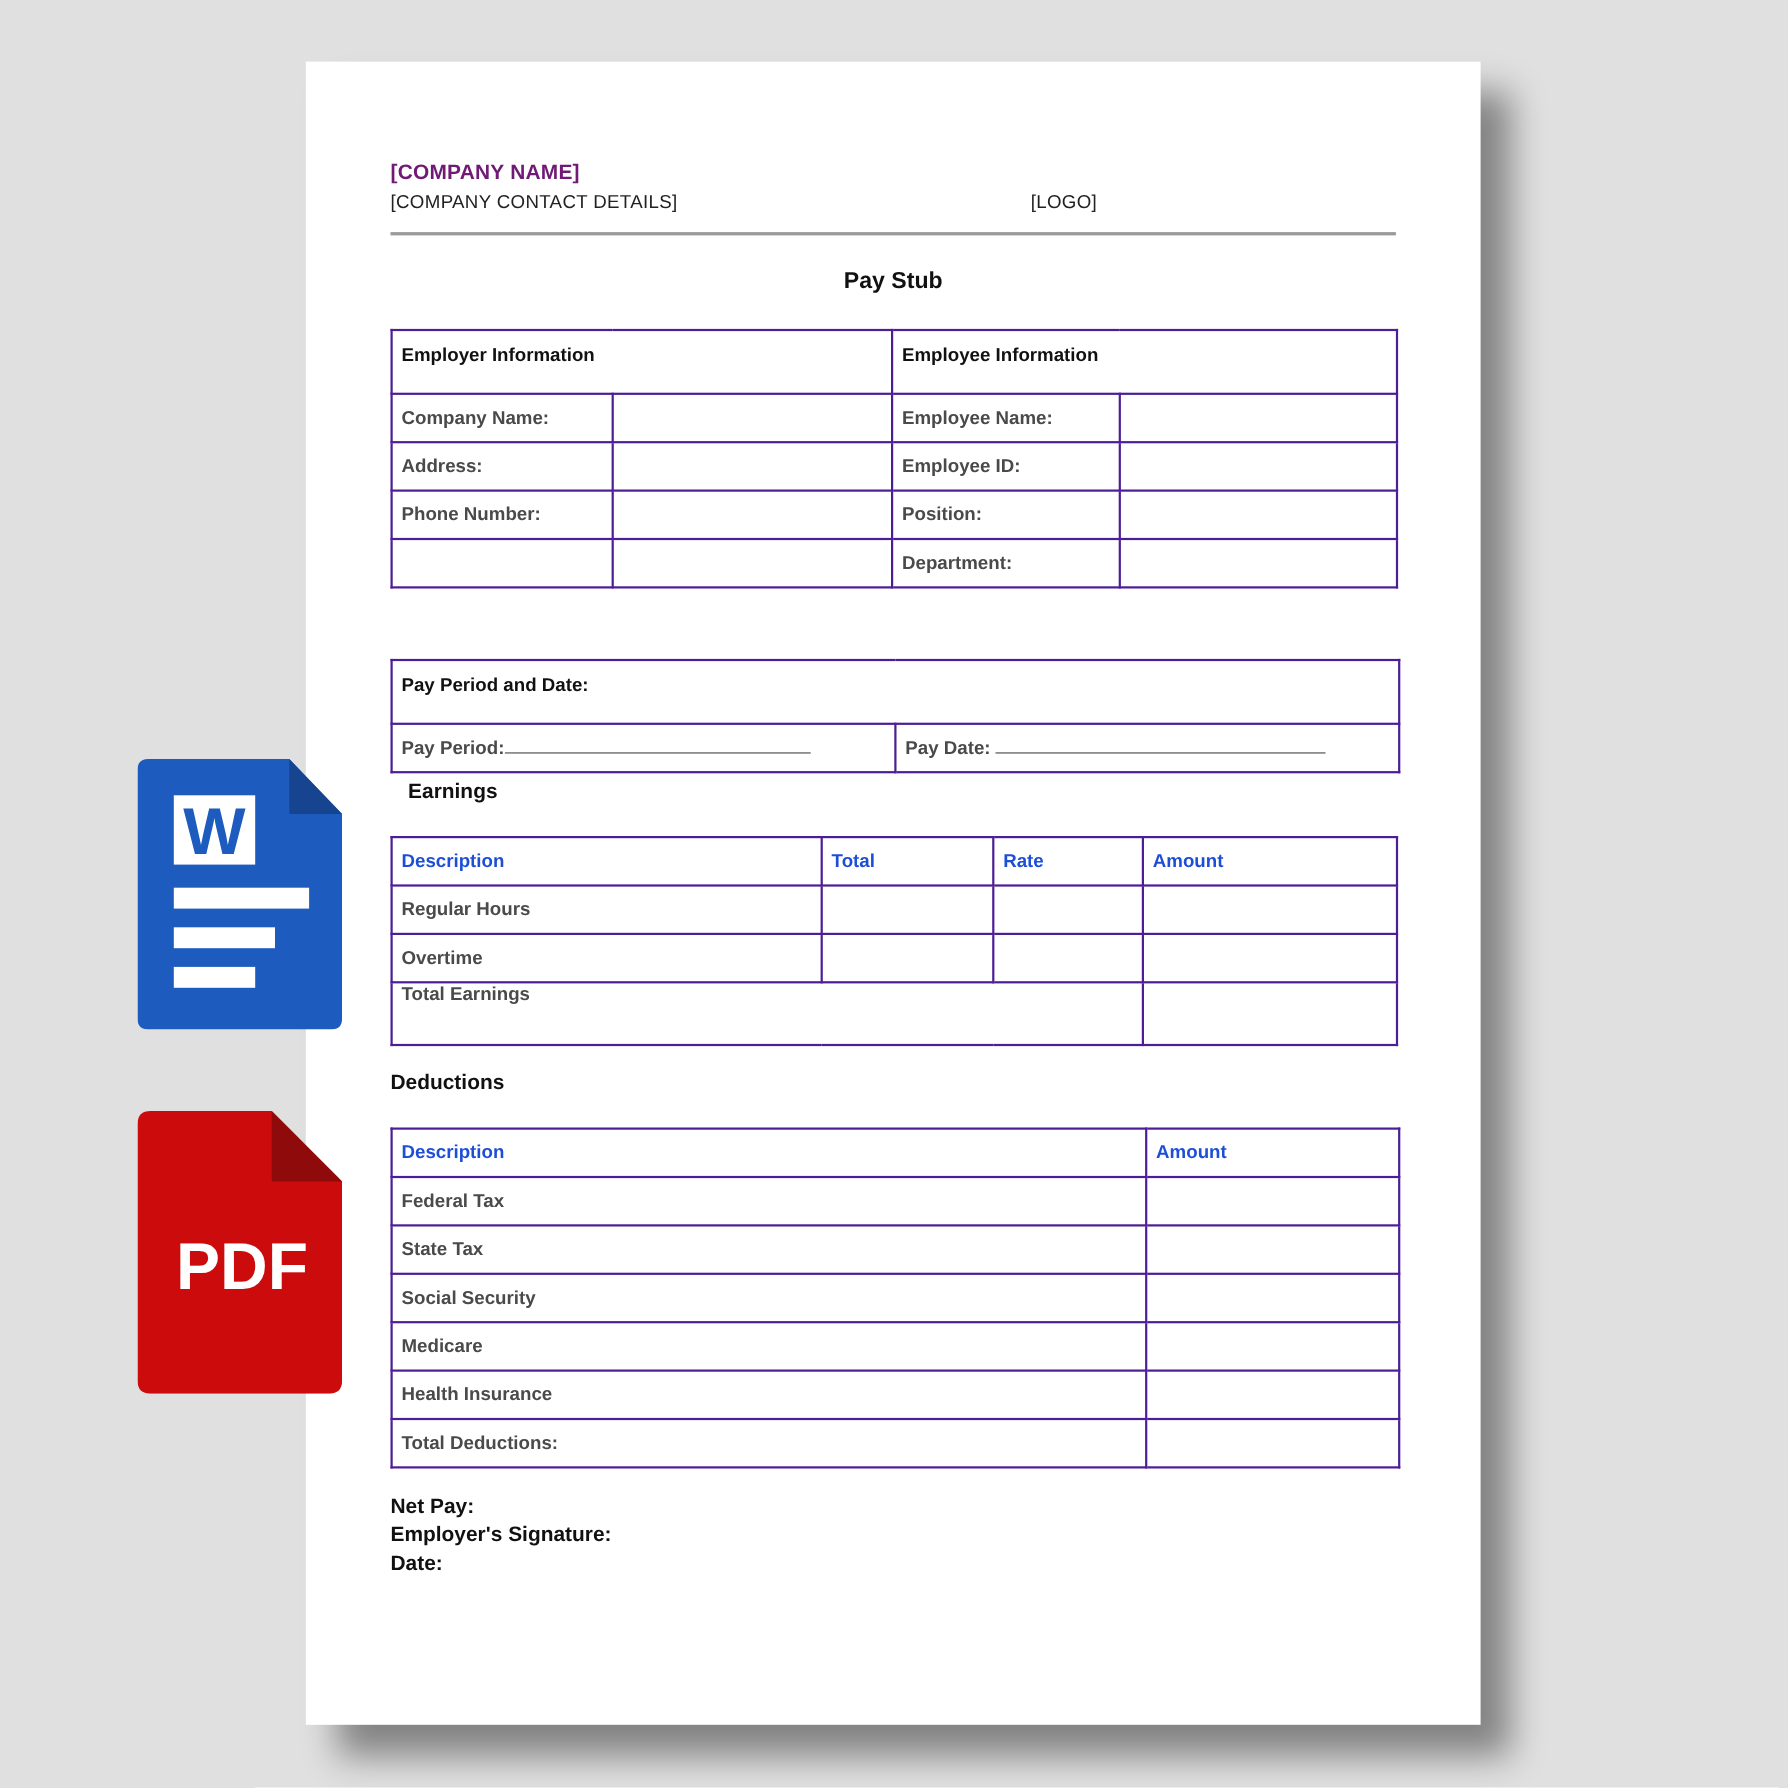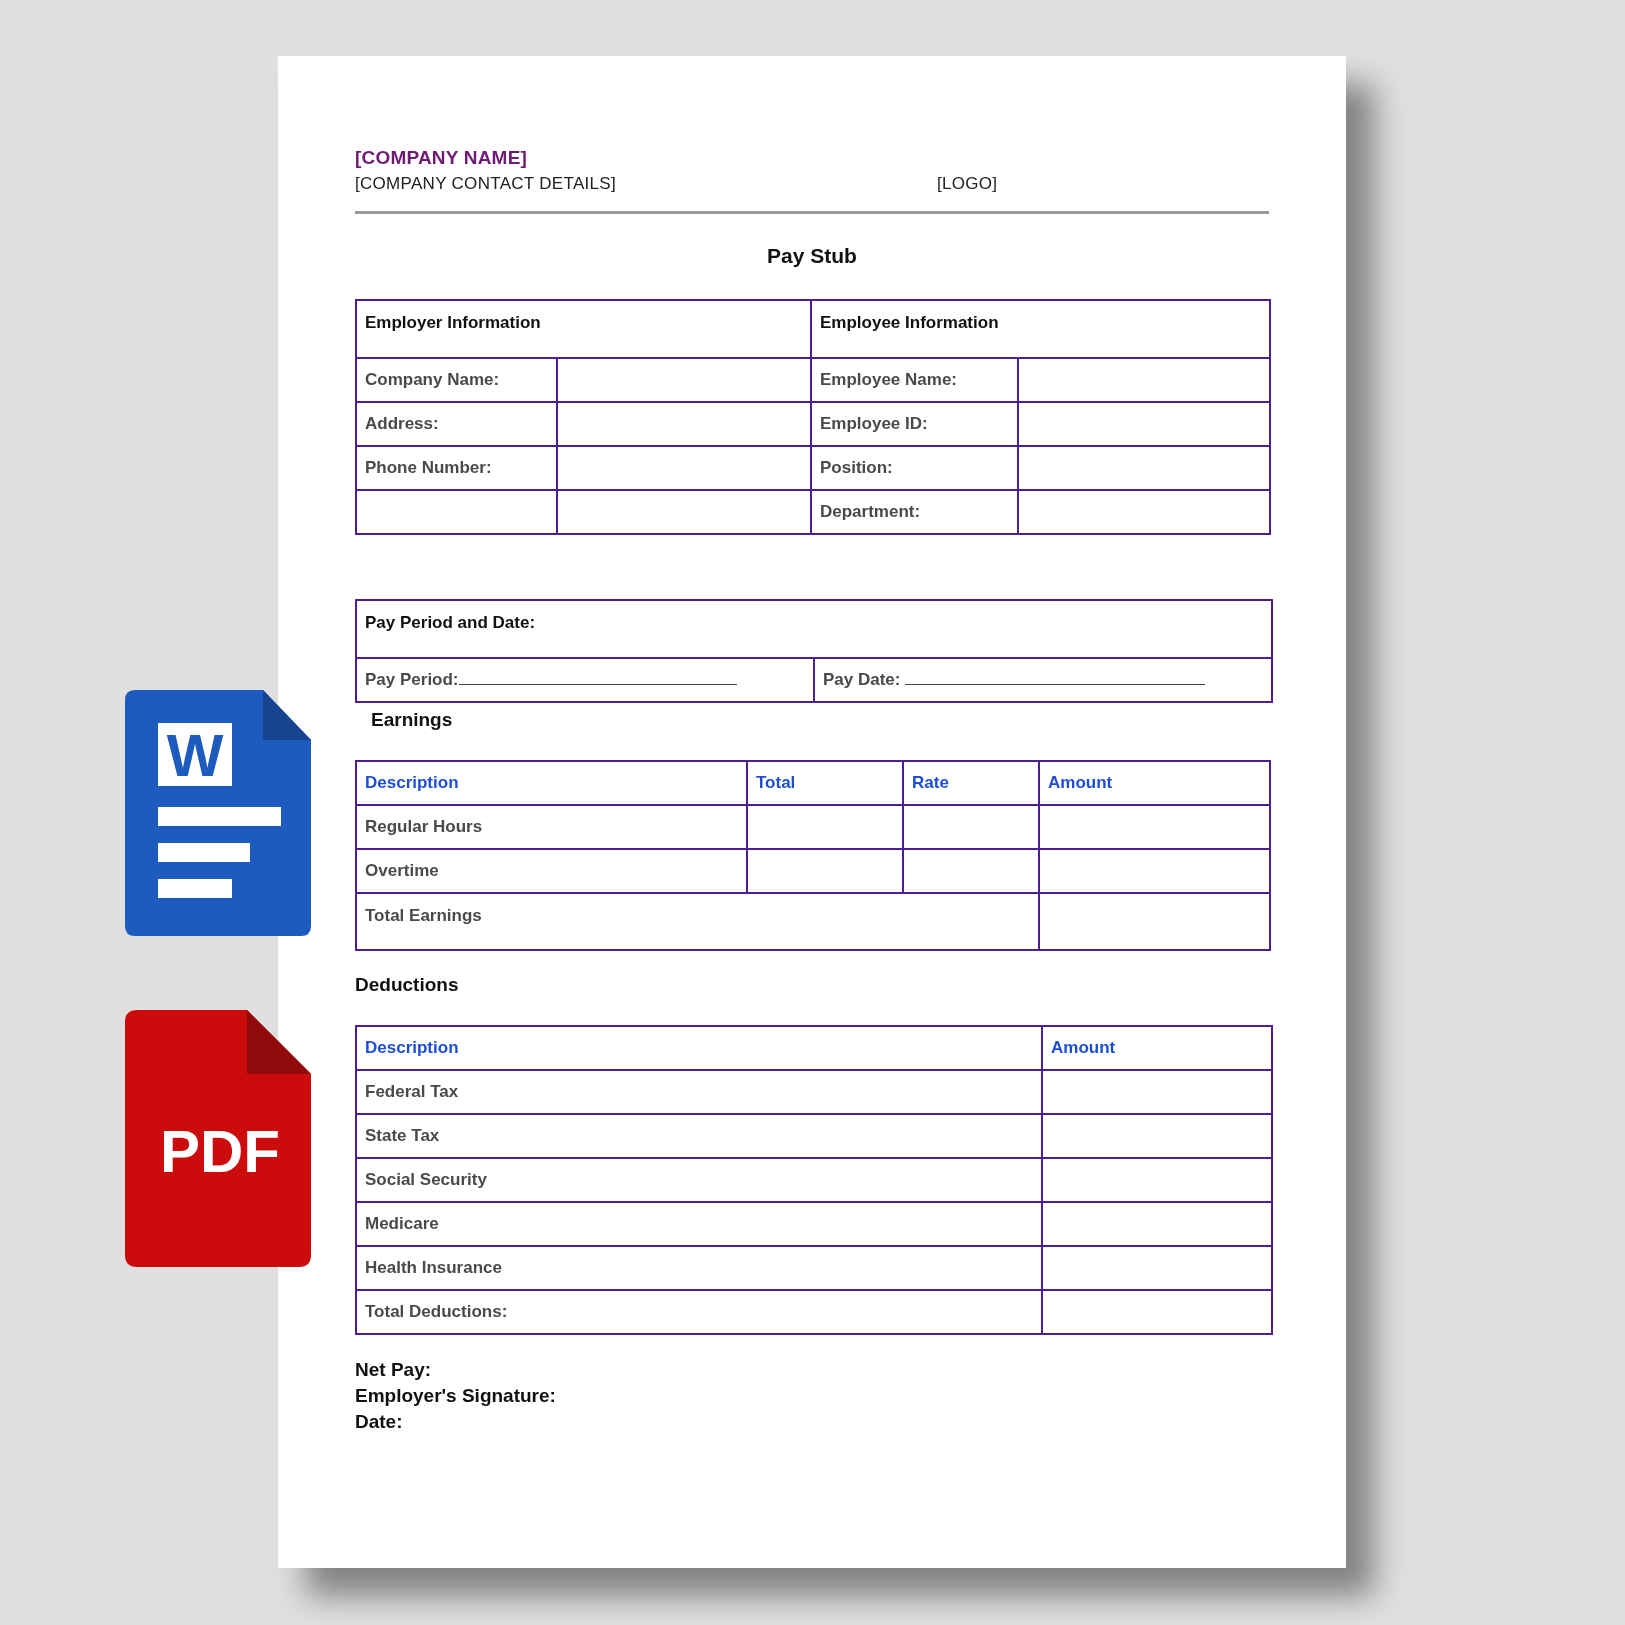--- a/index.html
+++ b/index.html
@@ -112,21 +112,21 @@
       <td></td>
       <td></td>
     </tr>
     <tr style="height:44px">
       <td>Overtime</td>
       <td></td>
       <td></td>
       <td></td>
     </tr>
     <tr style="height:57px">
-      <td colspan="3" style="vertical-align:top;padding-top:12px;">Total Earnings</td>
+      <td colspan="3" style="vertical-align:top;">Total Earnings</td>
       <td></td>
     </tr>
   </tbody>
     </table>
 
   <div class="abs section" style="left:77px;top:918px;">Deductions</div>
 
   <table style="left:77px;top:969px;width:916px;">
     <colgroup>
         <col style="width:686px">

